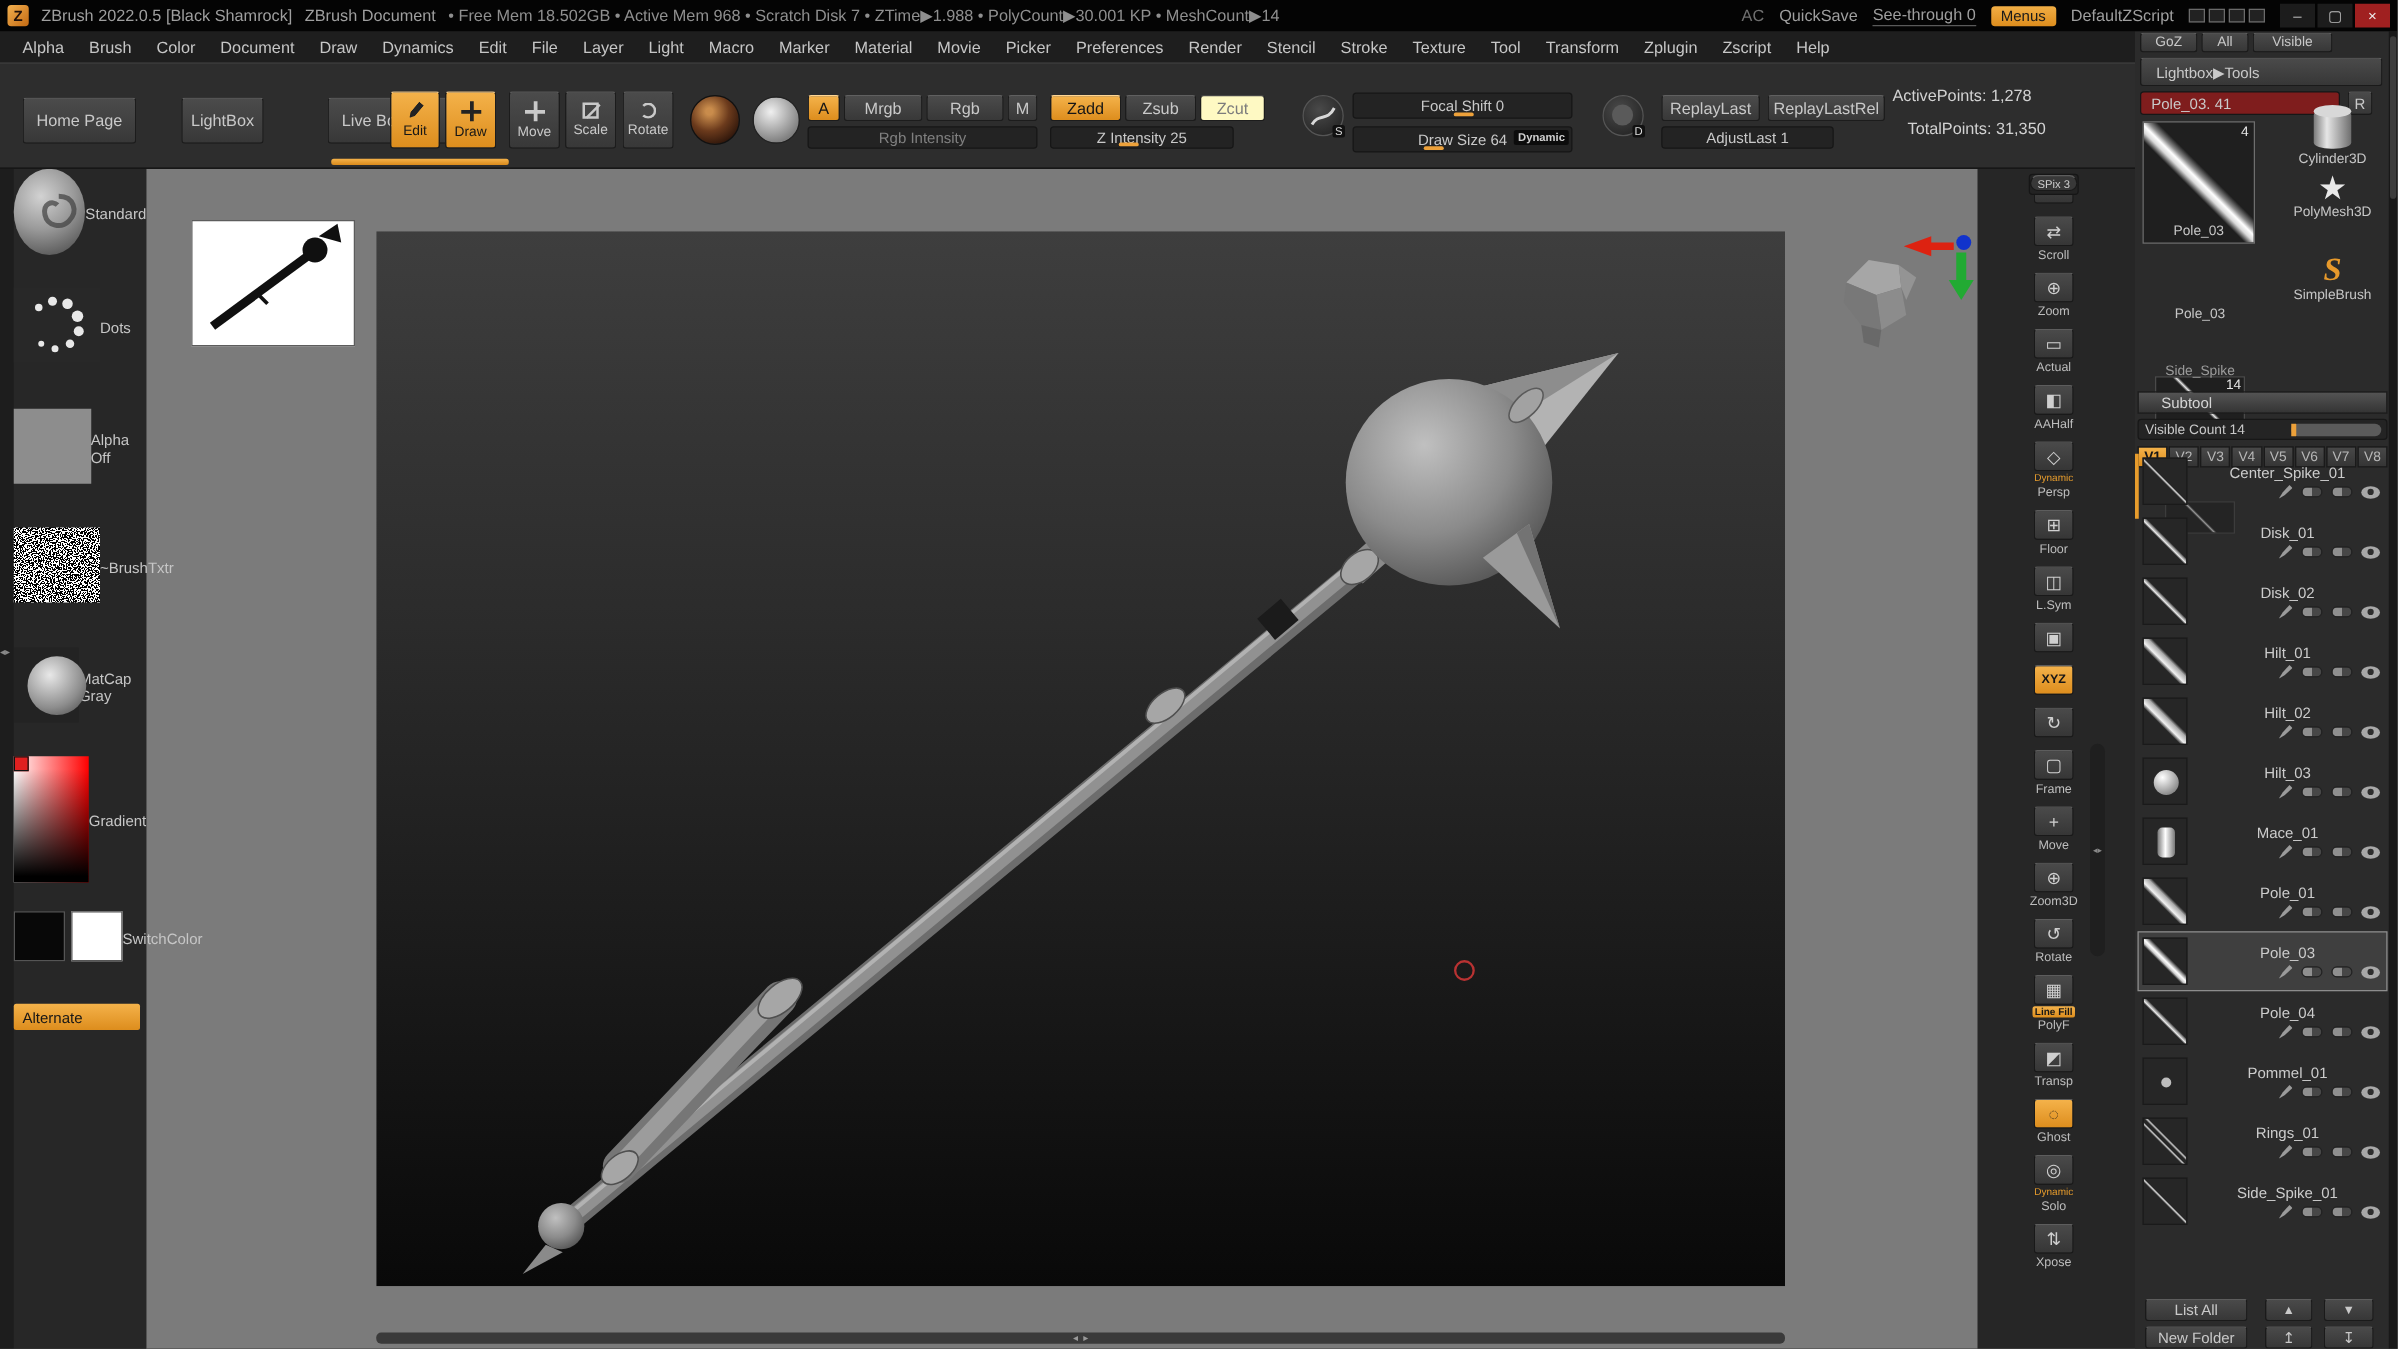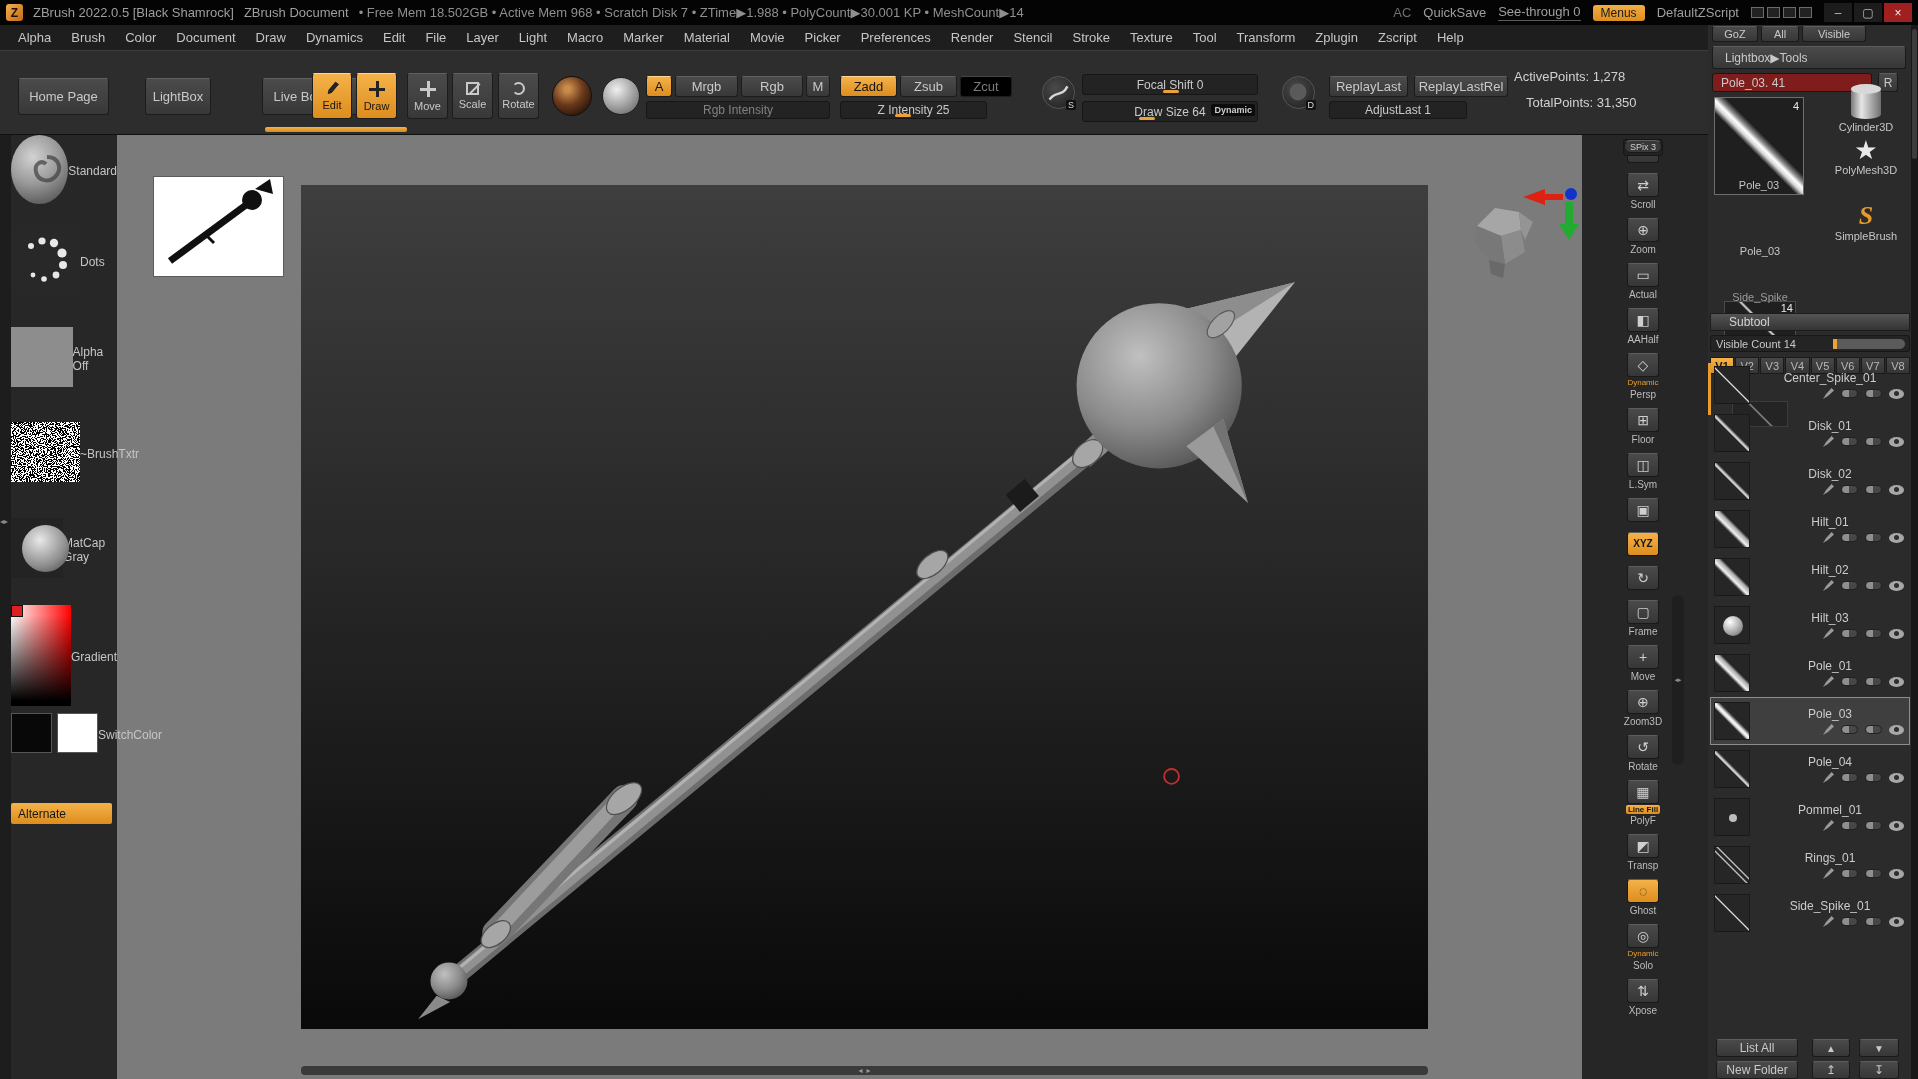--- a/index.html
+++ b/index.html
@@ -19,21 +19,21 @@
   .win-btn.close { background:#a02020; color:#eee; }
 
   
   .menubar { position:absolute; left:0; top:25px; width:1708px; height:25px; background:#1e1e1e; display:flex; align-items:center; padding:0 8px; z-index:10; }
   .menu-item { padding:0 10px; color:#c6c6c6; font-size:13px; line-height:25px; cursor:default; }
 
   
   .toolbar { position:absolute; left:0; top:50px; width:1708px; height:85px; background:#2d2d2d; border-top:1px solid #3c3c3c; border-bottom:1px solid #101010; z-index:10; }
   .btn { position:absolute; background:linear-gradient(#4b4b4b,#383838); border:1px solid #1c1c1c; border-top-color:#606060; border-radius:3px; color:#c9c9c9; display:flex; align-items:center; justify-content:center; font-size:13px; }
   .btn.orange { background:linear-gradient(#f4b24a,#dd8d1d); color:#161616; border-top-color:#ffd592; }
-  .btn.dim { color:#7c7c7c; background:#000000; border-top-color:#454545; }
+  .btn.dim { color:#7c7c7c; background:#fef9c3; border-top-color:#454545; }
   .modebtn { flex-direction:column; gap:3px; font-size:11px; }
   .slider { position:absolute; background:#232323; border:1px solid #161616; border-radius:3px; color:#c9c9c9; font-size:12px; display:flex; align-items:center; justify-content:center; }
   .slider .dot { position:absolute; bottom:1px; height:3px; width:16px; background:#eda13a; border-radius:2px; }
   .slider.dim { color:#808080; }
   .tb-stat { position:absolute; font-size:13px; color:#d2d2d2; }
   .circle-ico { position:absolute; border-radius:50%; background:radial-gradient(circle at 40% 35%, #4a4a4a, #1d1d1d); border:1px solid #555; }
   .circle-ico svg { position:absolute; inset:0; }
   .circle-ico .badge { position:absolute; right:-2px; bottom:-2px; font-size:9px; color:#ddd; background:#111; border-radius:2px; padding:0 2px; }
   .mat-sphere { position:absolute; border-radius:50%; }
   .dyn-label { position:absolute; right:2px; top:2px; background:#0c0c0c; color:#cfcfcf; font-size:9px; font-weight:bold; padding:1px 3px; border-radius:2px; }
@@ -339,21 +339,21 @@
       <div style="position:absolute;left:11px;top:7px;width:47px;height:47px;border-radius:50%;background:radial-gradient(circle at 38% 32%,#e8e8e8,#8e8e8e 60%,#4a4a4a 95%);"></div>
     </div>
     <div class="pal-label">MatCap Gray</div>
   </div>
   <div class="pal-item" style="top:470px;">
     <div class="pal-thumb" style="width:101px;height:101px;position:relative;background:linear-gradient(to bottom,rgba(0,0,0,0) 10%,#000 95%),linear-gradient(to right,#ffffff,#ff0000);">
       <div style="position:absolute;left:0;top:0;width:12px;height:12px;background:#e02020;border:1px solid #111;"></div>
     </div>
     <div class="pal-label">Gradient</div>
   </div>
-  <div class="pal-item" style="top:578px;text-align:center;">
+  <div class="pal-item" style="top:594px;text-align:center;">
     <div style="display:flex;gap:5px;">
       <div style="width:41px;height:40px;background:#080808;border:1px solid #555;"></div>
       <div style="width:41px;height:40px;background:#ffffff;border:1px solid #555;"></div>
     </div>
     <div class="pal-label">SwitchColor</div>
   </div>
   <div class="pal-item" style="top:668px;">
     <div style="width:101px;height:21px;background:linear-gradient(#f4b24a,#dd8d1d);color:#161616;font-size:12px;display:flex;align-items:center;padding-left:7px;border-radius:2px;">Alternate</div>
   </div>
 </div>
@@ -767,20 +767,32 @@
           <div class="st-name">Hilt_03</div>
           <div class="st-icons">
             <span class="pen"></span>
             <span class="pill"></span>
             <span class="pill"></span>
             <span class="eye"></span>
           </div>
         </div>
       </div>
 
+      <div class="st-row">
+        <div class="st-thumb t-cylv"></div>
+        <div class="st-main">
+          <div class="st-name">Mace_01</div>
+          <div class="st-icons">
+            <span class="pen"></span>
+            <span class="pill"></span>
+            <span class="pill"></span>
+            <span class="eye"></span>
+          </div>
+        </div>
+      </div>
 
       <div class="st-row">
         <div class="st-thumb t-cyl"></div>
         <div class="st-main">
           <div class="st-name">Pole_01</div>
           <div class="st-icons">
             <span class="pen"></span>
             <span class="pill"></span>
             <span class="pill"></span>
             <span class="eye"></span>

